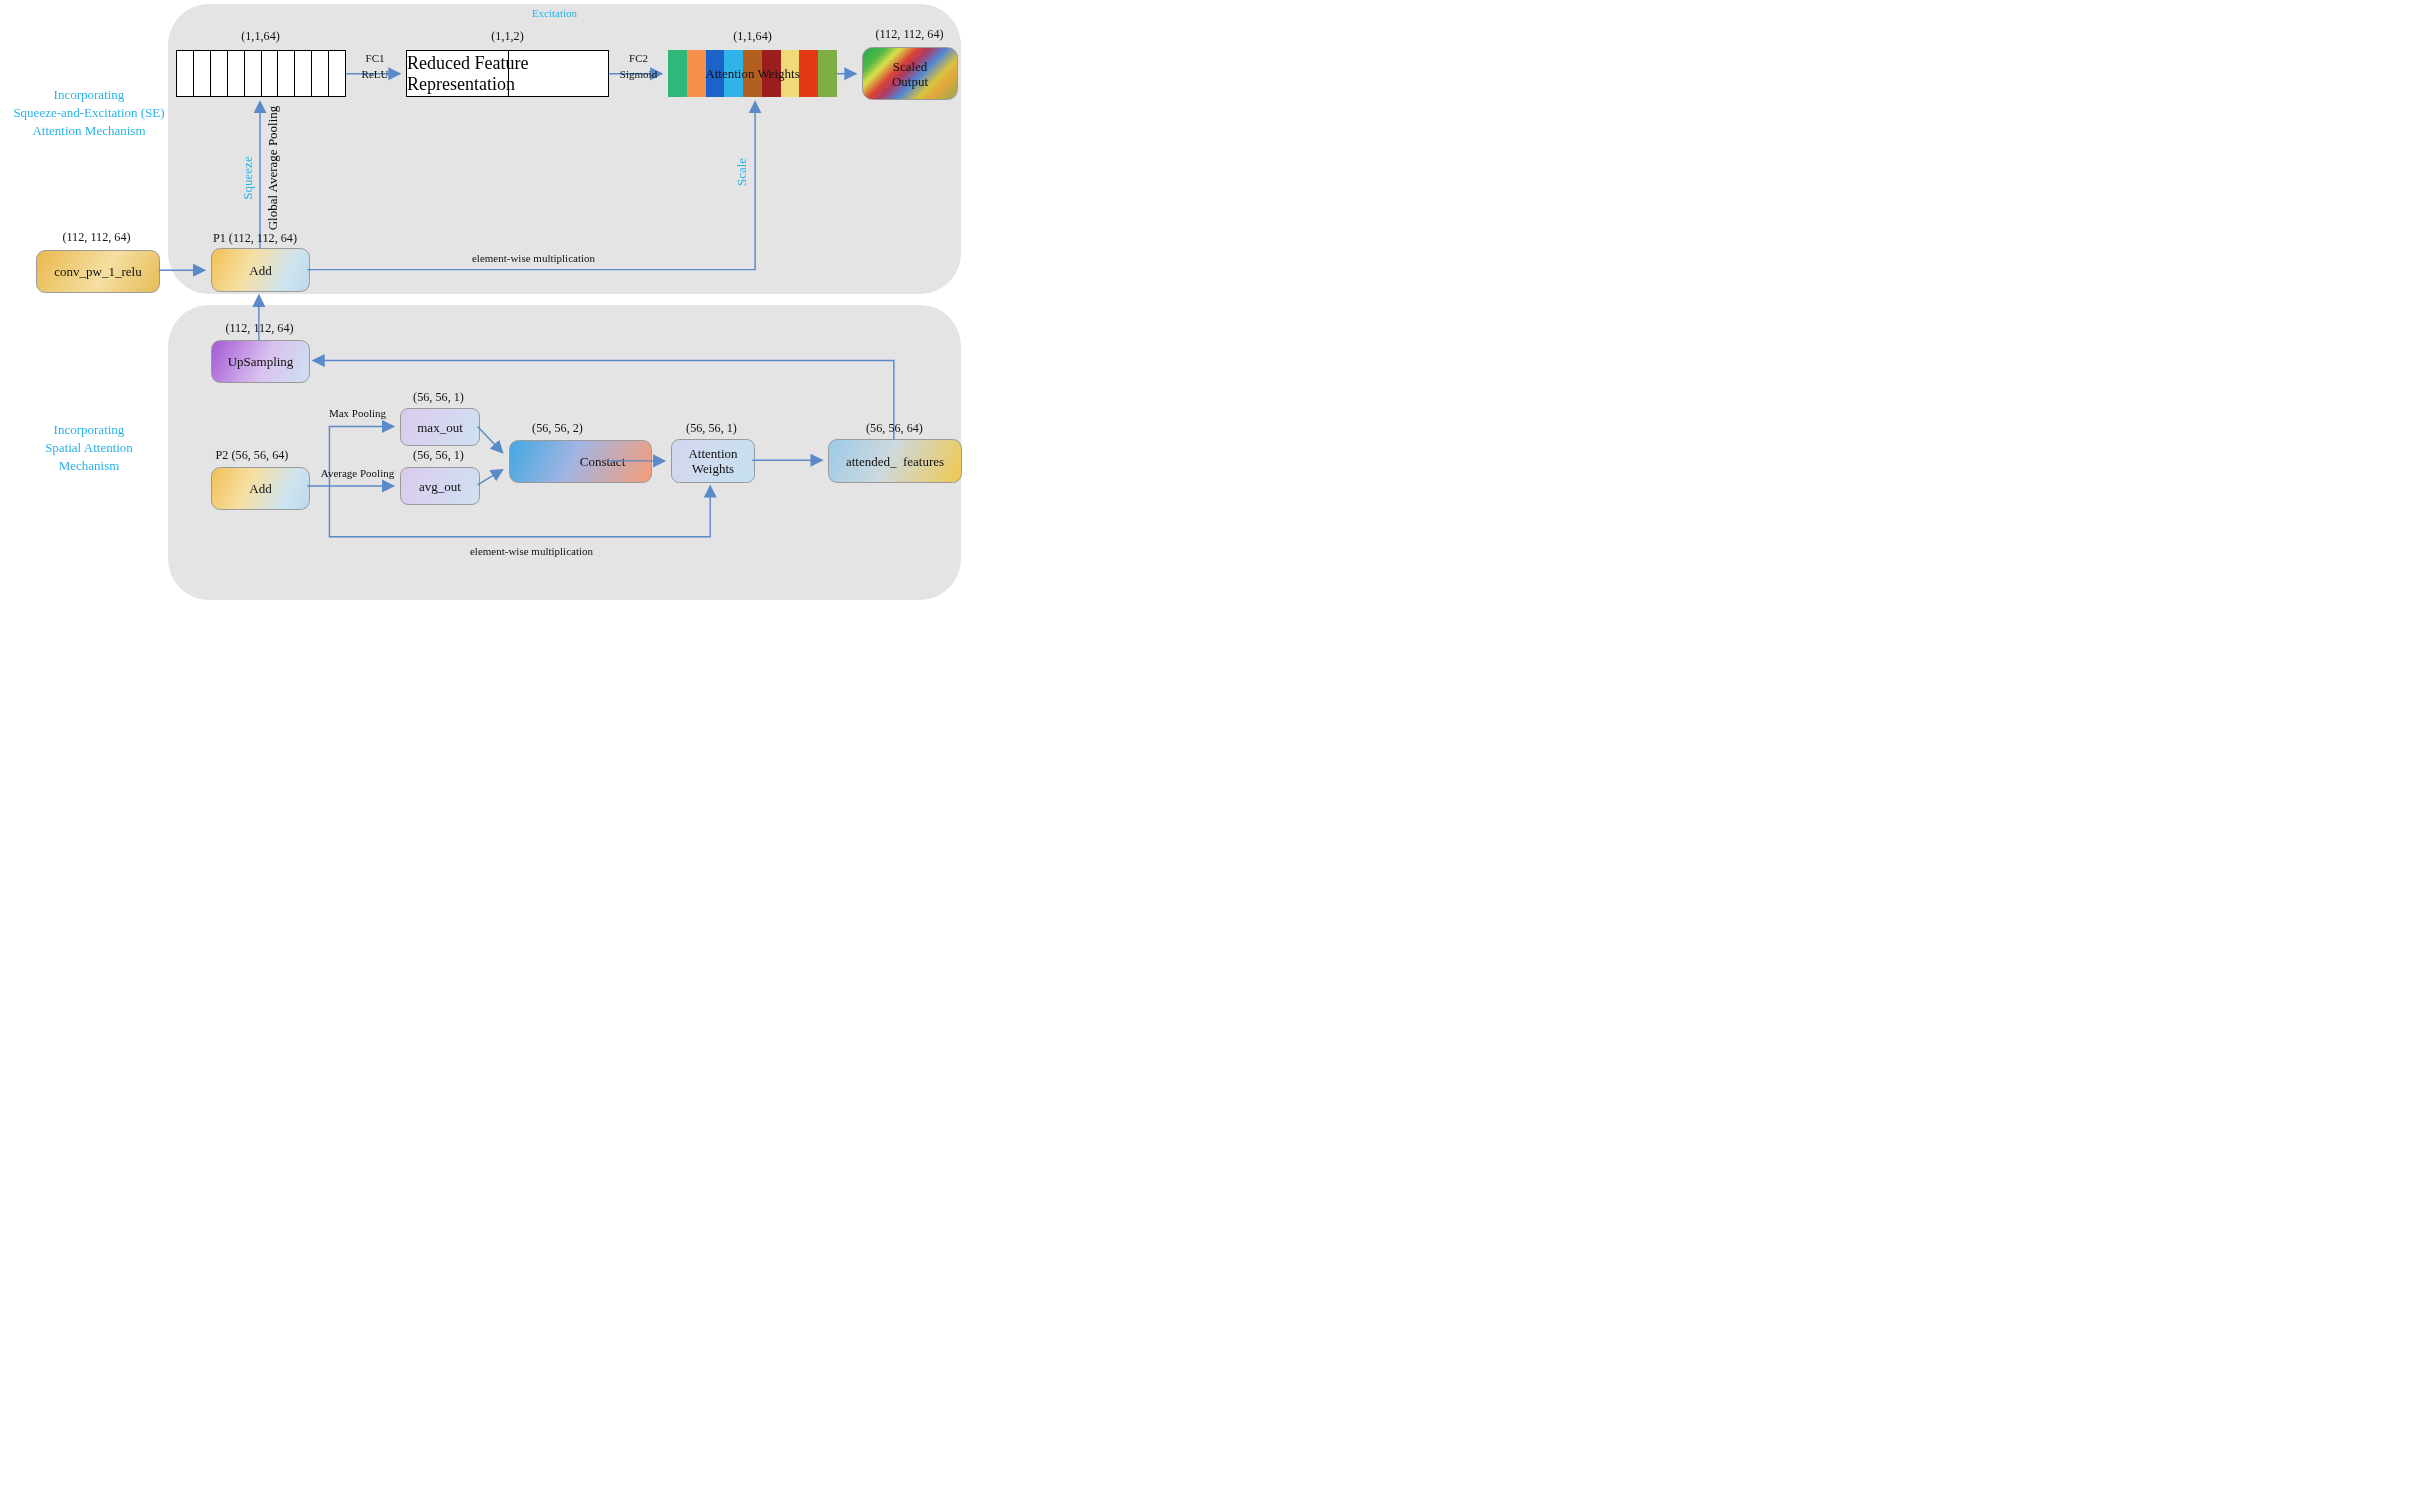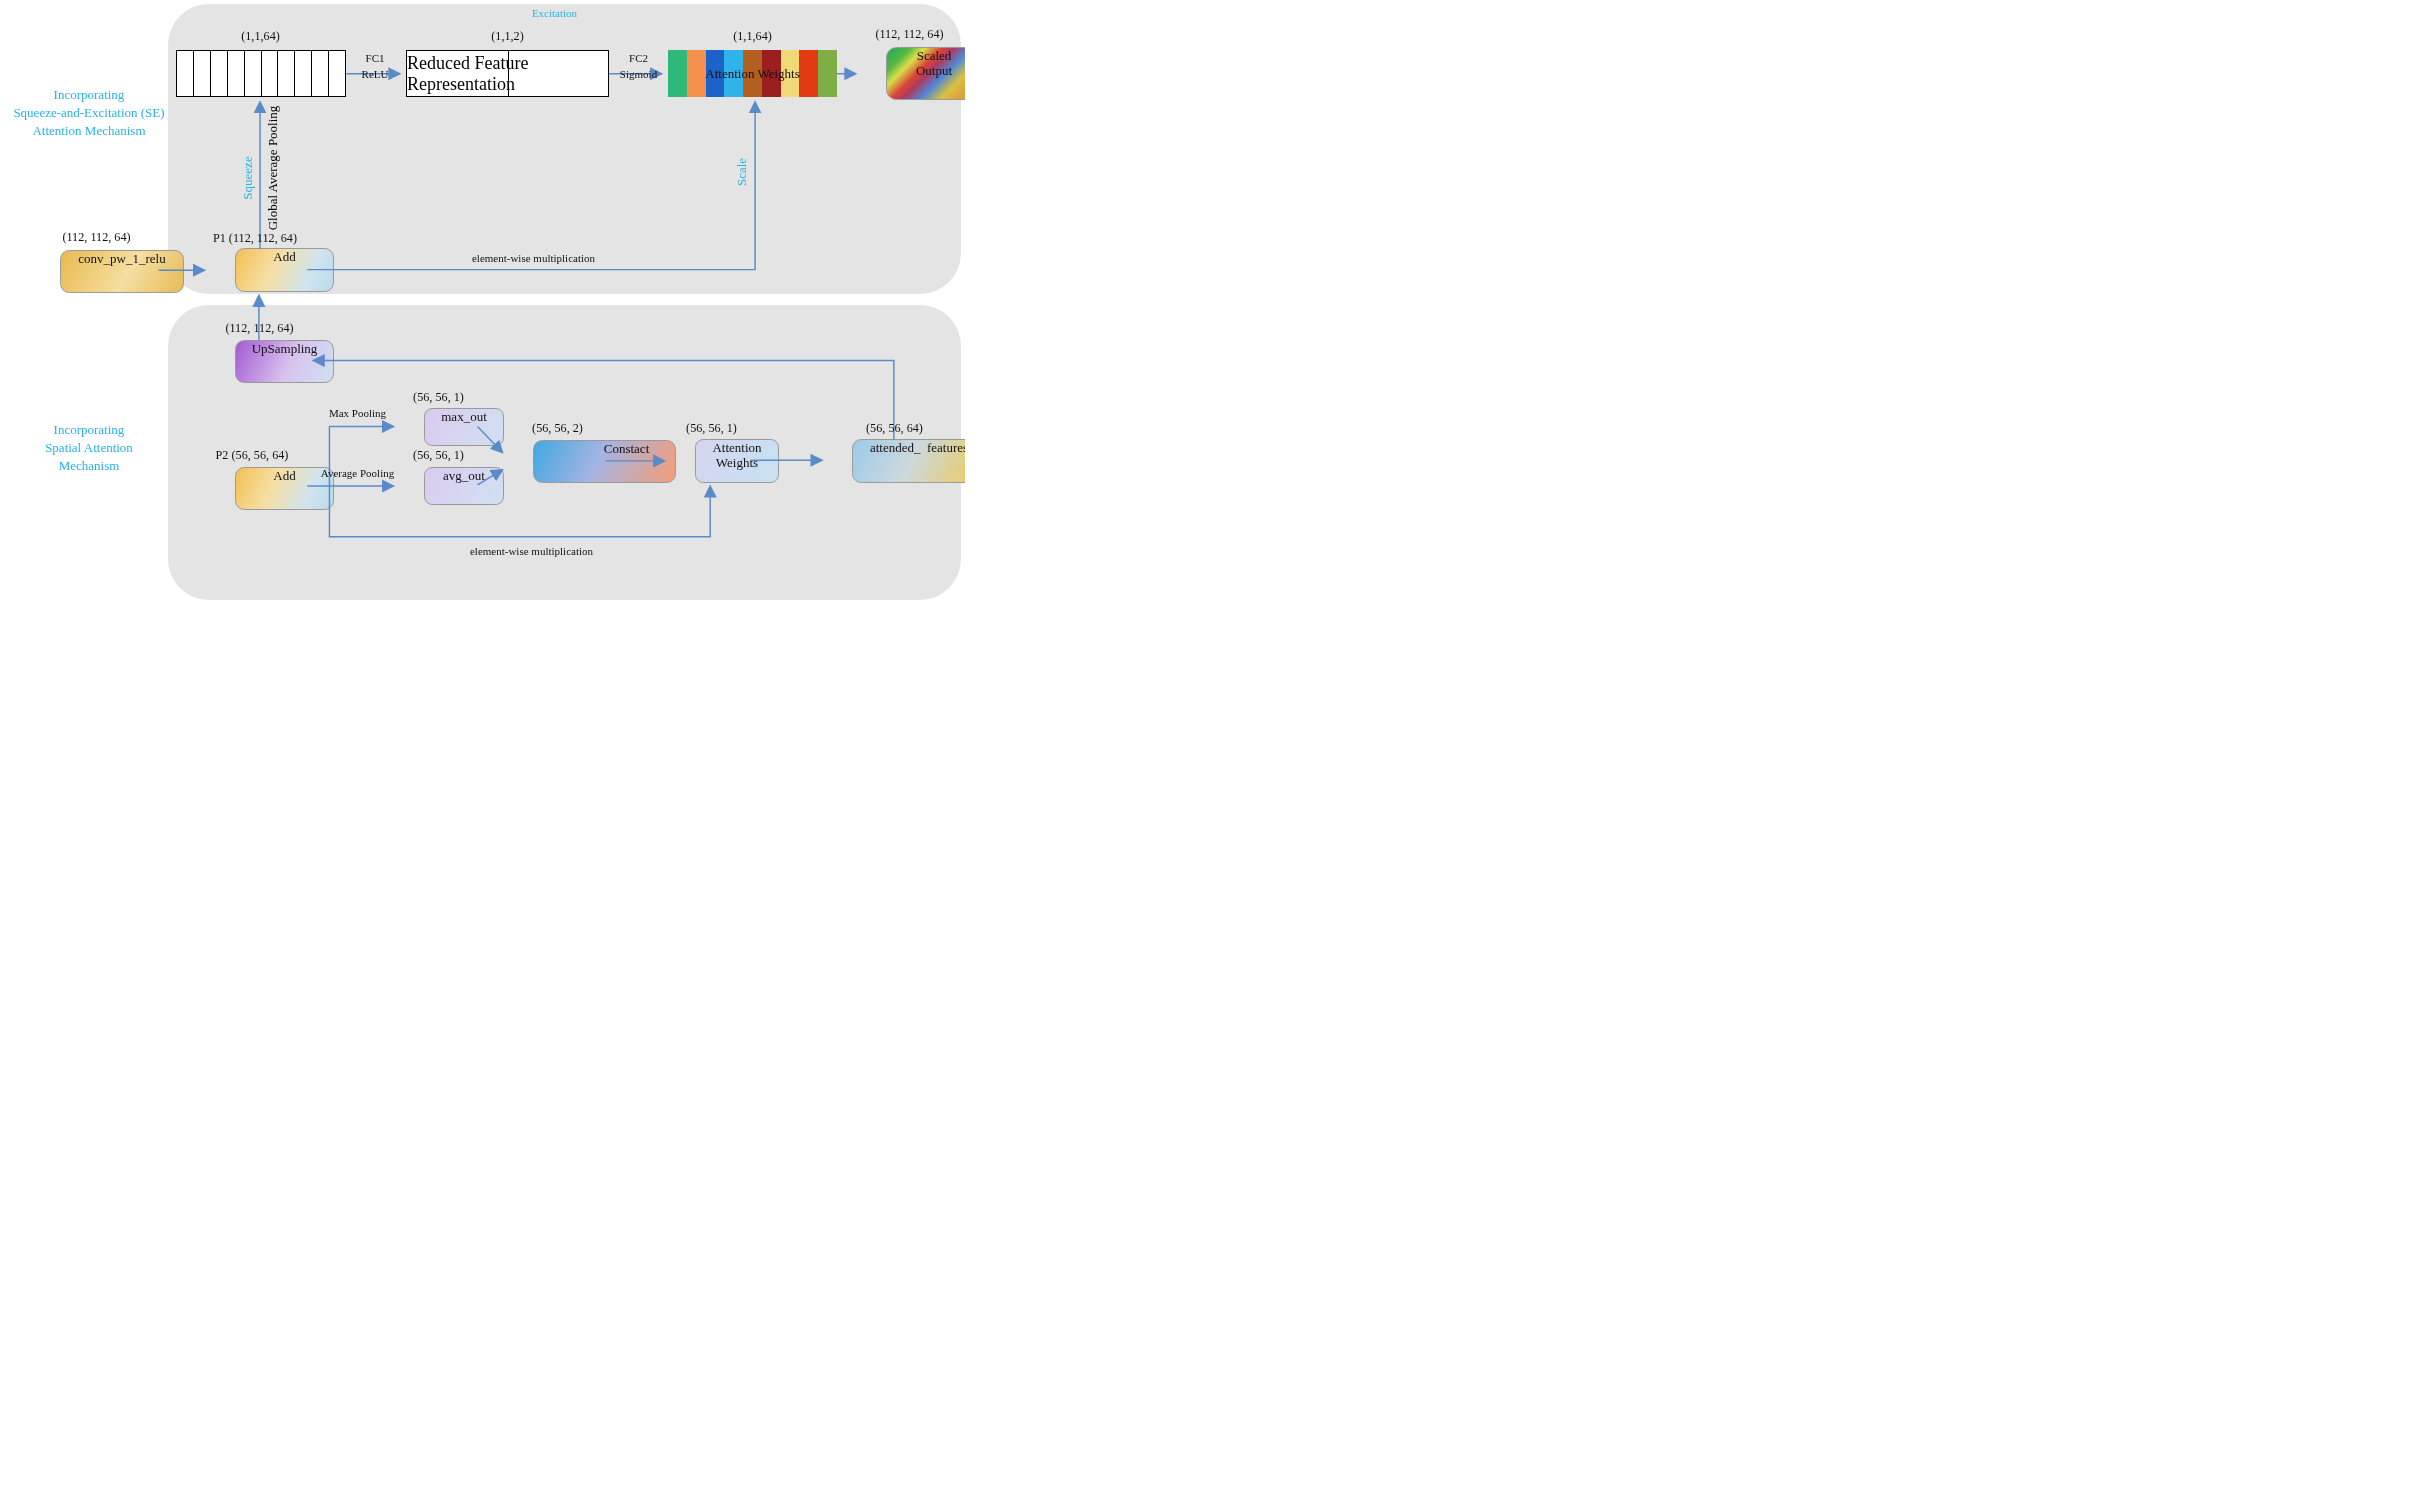--- a/index.html
+++ b/index.html
@@ -1,19 +1,19 @@
 <!DOCTYPE html>
 <html style="font-size:9.3px"><head>
 <meta charset="utf-8">
 <style>
   html,body{margin:0;padding:0;background:#ffffff;}
   body{font-family:"Liberation Serif","DejaVu Serif",serif;}
   .canvas{position:relative;width:965px;height:604px;background:#ffffff;overflow:hidden;}
   .panel{position:absolute;background:#e4e4e4;border-radius:41px;z-index:1;}
-  .box{position:absolute;border:0.9px solid #9a9a9a;border-radius:9.3px;display:flex;align-items:flex-start;justify-content:center;font-size:13px;color:#111;z-index:2;text-align:center;line-height:15px;margin-left:24px;}
+  .box{position:absolute;border:0.9px solid #9a9a9a;border-radius:9.3px;display:flex;align-items:center;justify-content:center;font-size:13px;color:#111;z-index:2;text-align:center;line-height:15px;}
   .dim{position:absolute;font-size:12.2px;color:#111;text-align:center;z-index:4;}
   .lbl{position:absolute;font-size:11px;color:#111;text-align:center;z-index:4;}
   .cyan{color:#29b2e8;}
   .vlabel{position:absolute;font-size:13px;text-align:center;transform:rotate(-90deg);transform-origin:center center;z-index:4;}
   .section{position:absolute;font-size:13px;line-height:18px;text-align:center;z-index:4;}
   svg.wires{position:absolute;left:0;top:0;z-index:3;}
   .vector{position:absolute;display:flex;background:#ffffff;border:1.5px solid #000;z-index:2;box-sizing:border-box;}
   .vcell{flex:1;border-right:1.2px solid #000;}
   .vcell:last-child{border-right:none;}
   .whitebox{position:absolute;background:#ffffff;border:1.2px solid #000;z-index:2;display:flex;align-items:center;justify-content:center;font-size:18px;box-sizing:border-box;}

